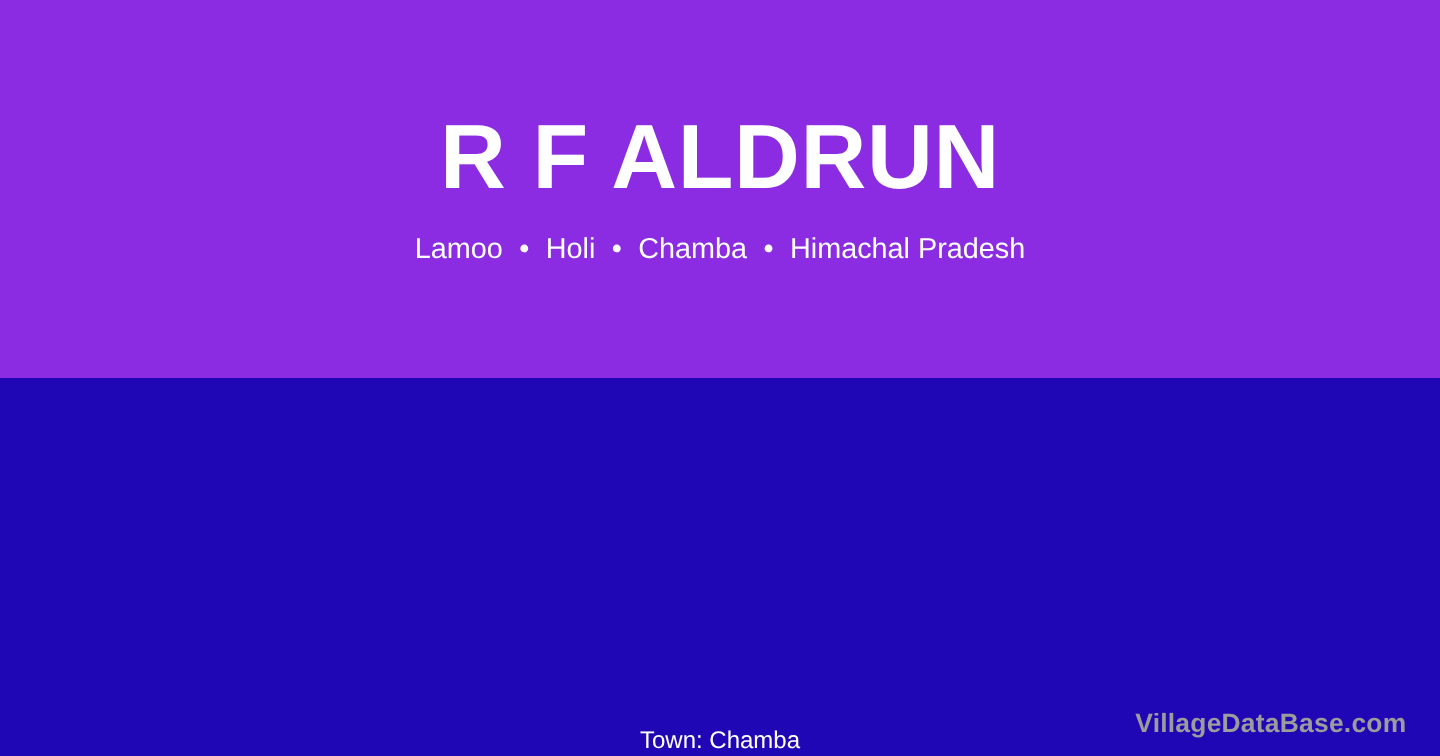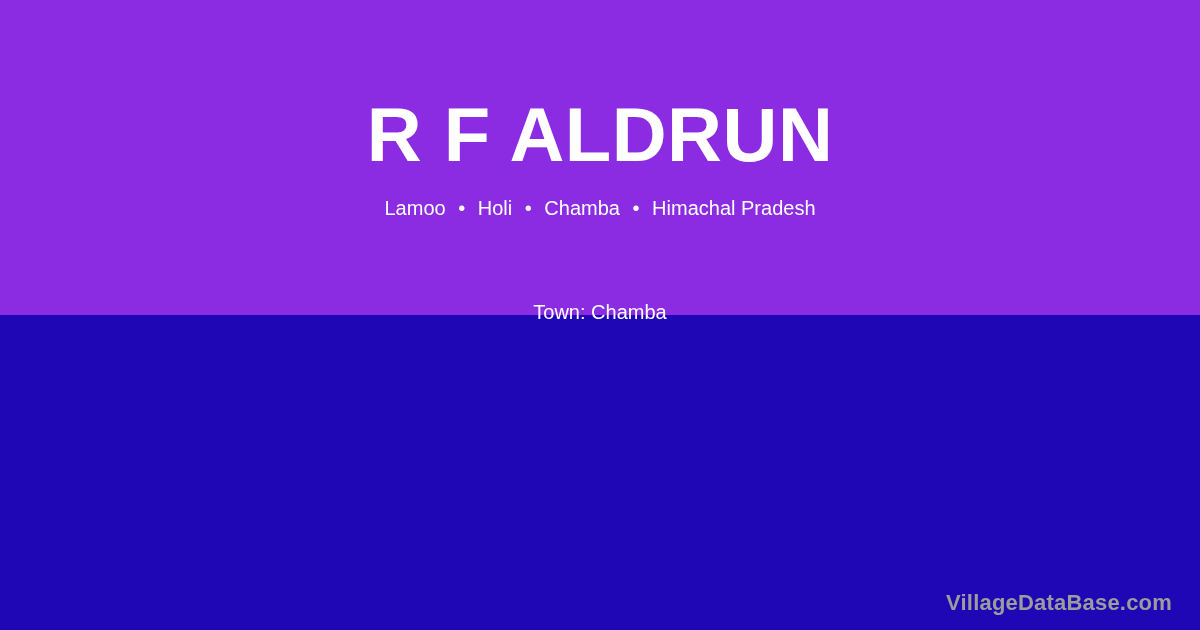--- a/index.html
+++ b/index.html
@@ -48,40 +48,40 @@
     color: #FFFFFF;
     text-align: center;
     white-space: nowrap;
   }
 
   .place-breadcrumb {
     margin: 0;
     margin-top: 22px;
     font-family: "Liberation Sans", sans-serif;
     font-weight: normal;
-    font-size: 20px;
+    font-size: 24px;
     line-height: 1.2;
     color: #FFFFFF;
     text-align: right;
     white-space: nowrap;
   }
   .place-breadcrumb .crumb-sep {
     display: inline-block;
     padding: 0 7px;
     color: #FFFFFF;
   }
 
   
   .body-band {
     position: relative;
     width: 100%;
     height: 315px;
     background: #1F07B5;
     display: flex;
-    align-items: flex-start;
+    align-items: flex-end;
     justify-content: center;
     box-sizing: border-box;
   }
 
   .body-detail {
     margin: 0;
     margin-top: -16px;
     font-family: "Liberation Sans", sans-serif;
     font-size: 20px;
     line-height: 1.3;

